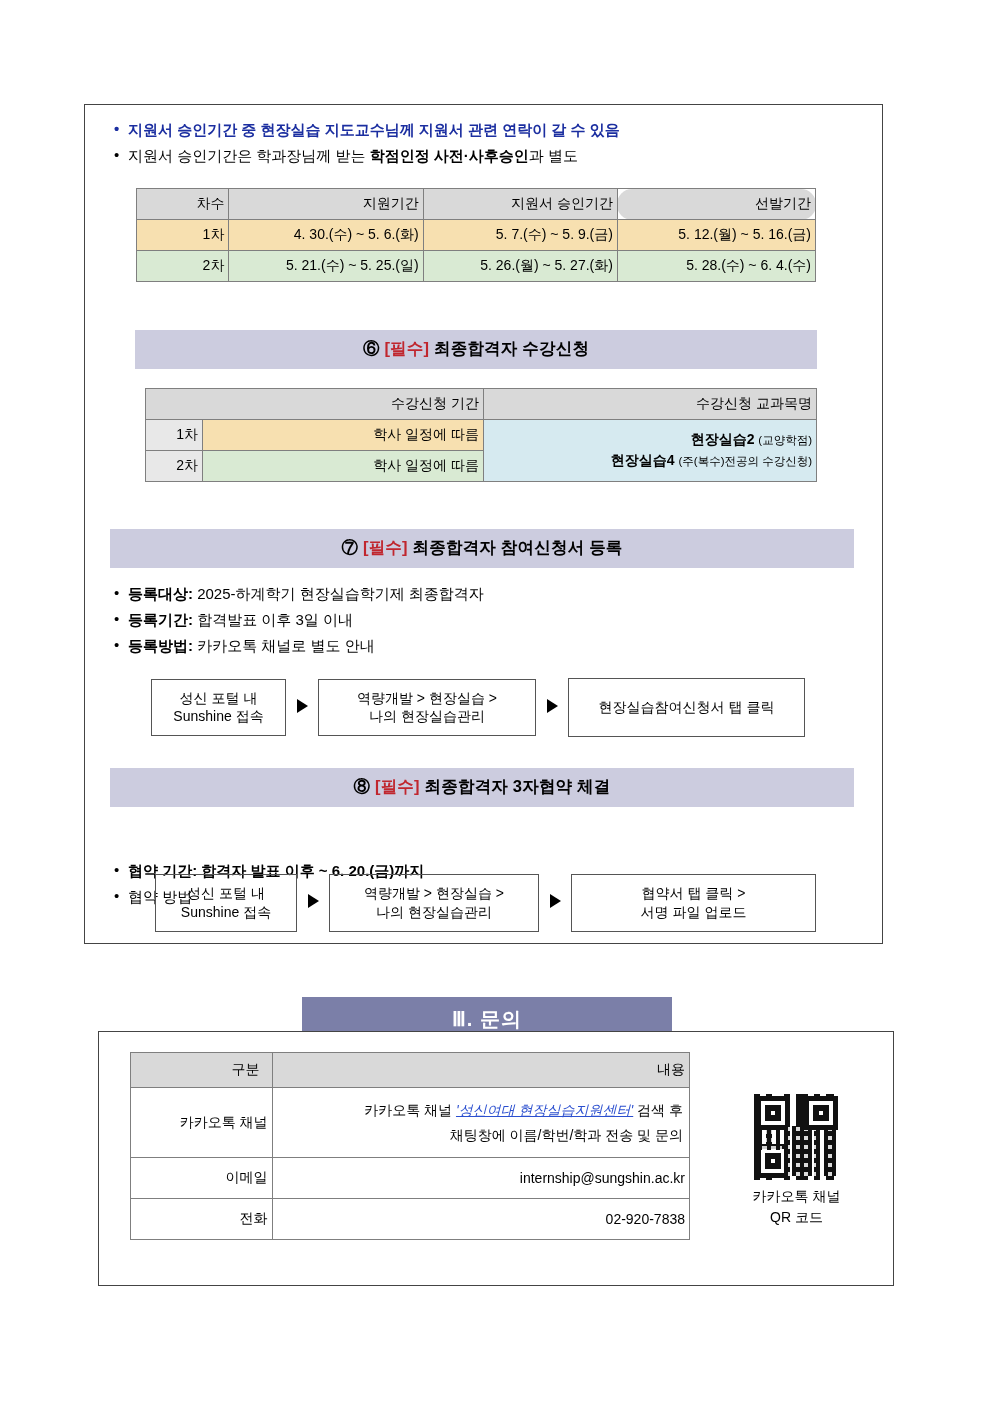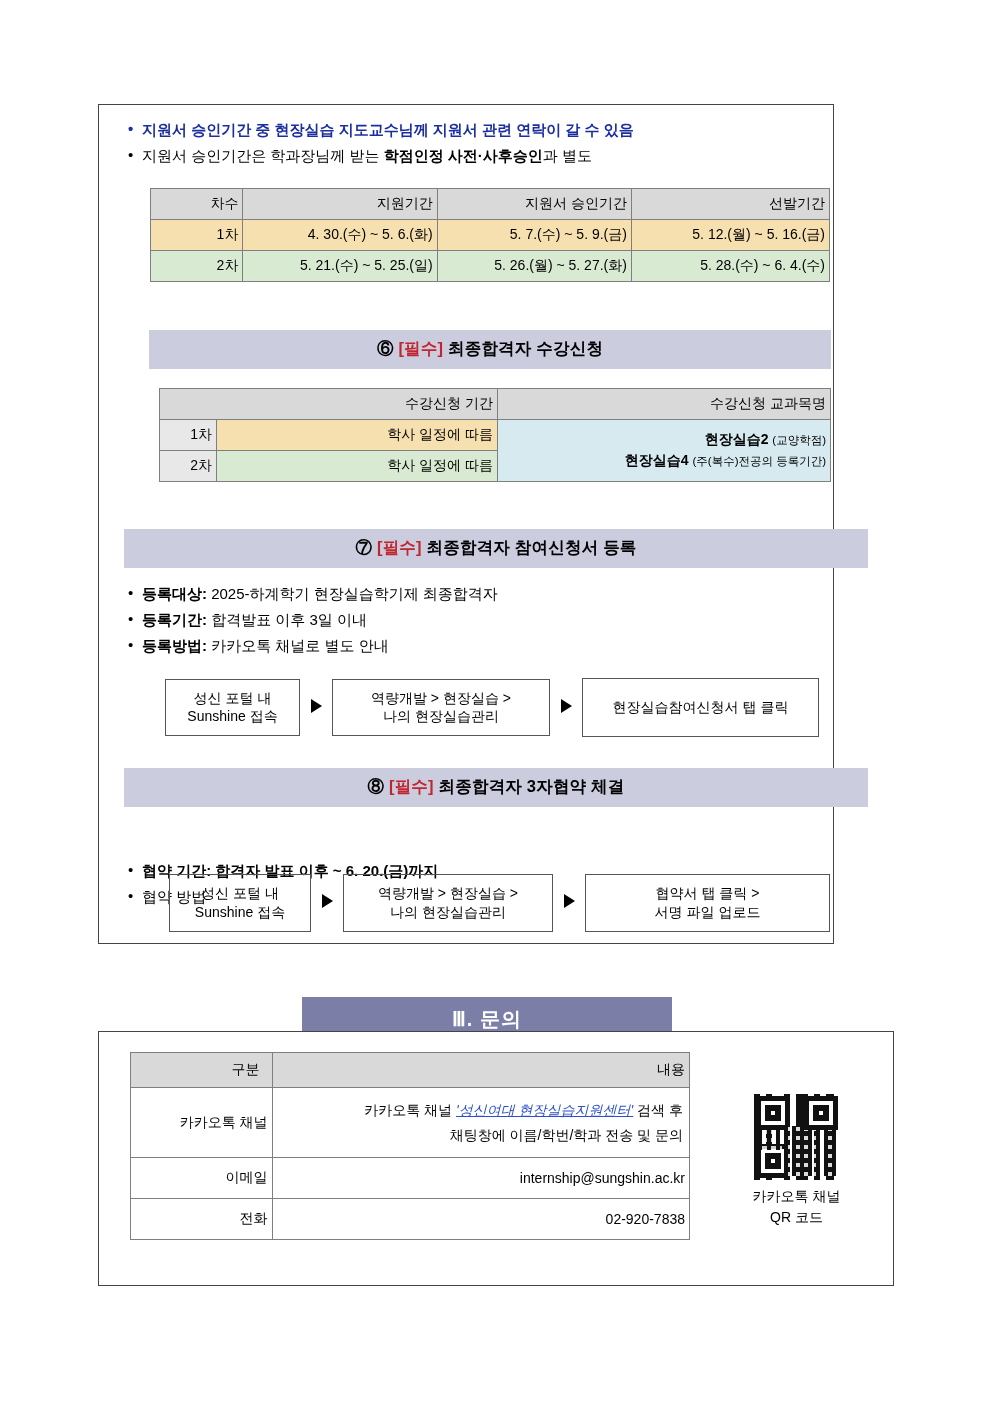--- a/index.html
+++ b/index.html
@@ -22,23 +22,23 @@
   }
 
   
   .panel {
     position: absolute;
     border: 1px solid #444444;
     box-sizing: border-box;
     background: #ffffff;
   }
   #panel-top {
-    left: 98px;
+    left: 84px;
     top: 104px;
-    width: 736px;
+    width: 799px;
     height: 840px;
   }
   #panel-bottom {
     left: 98px;
     top: 1031px;
     width: 796px;
     height: 255px;
   }
 
   
@@ -218,21 +218,21 @@
       <li class="blue-bold">지원서 승인기간 중 현장실습 지도교수님께 지원서 관련 연락이 갈 수 있음</li>
       <li><span>지원서 승인기간은 학과장님께 받는 </span><b>학점인정 사전·사후승인</b><span>과 별도</span></li>
     </ul>
 
     <table class="grid" style="position:absolute; left:51px; top:83px; width:680px;">
       <tbody>
           <tr>
         <th class="hdr-gray" style="width:88px;">차수</th>
         <th class="hdr-gray" style="width:196px;">지원기간</th>
         <th class="hdr-gray" style="width:196px;">지원서 승인기간</th>
-        <th class="hdr-gray" style="width:200px;">선발기간</th>
+        <th class="hdr-gray" style="width:200px;border-radius:15px;">선발기간</th>
       </tr>
       <tr>
         <td class="cell-yellow">1차</td>
         <td class="cell-yellow">4. 30.(수) ~ 5. 6.(화)</td>
         <td class="cell-yellow">5. 7.(수) ~ 5. 9.(금)</td>
         <td class="cell-yellow">5. 12.(월) ~ 5. 16.(금)</td>
       </tr>
       <tr>
         <td class="cell-green">2차</td>
         <td class="cell-green">5. 21.(수) ~ 5. 25.(일)</td>
@@ -257,21 +257,21 @@
       <tr>
         <td class="cell-gray-lite" style="width:48px;">1차</td>
         <td class="cell-yellow">학사 일정에 따름</td>
         <td class="cell-blue" rowspan="2">
           <div>
             <b>현장실습2</b>
             <span class="small-note">(교양학점)</span>
           </div>
           <div style="margin-top:3px;">
             <b>현장실습4</b>
-            <span class="small-note">(주(복수)전공의 등록기간)</span>
+            <span class="small-note">(주(복수)전공의 수강신청)</span>
           </div>
         </td>
       </tr>
       <tr>
         <td class="cell-gray-lite">2차</td>
         <td class="cell-green">학사 일정에 따름</td>
       </tr>
     </tbody>
       </table>
 

